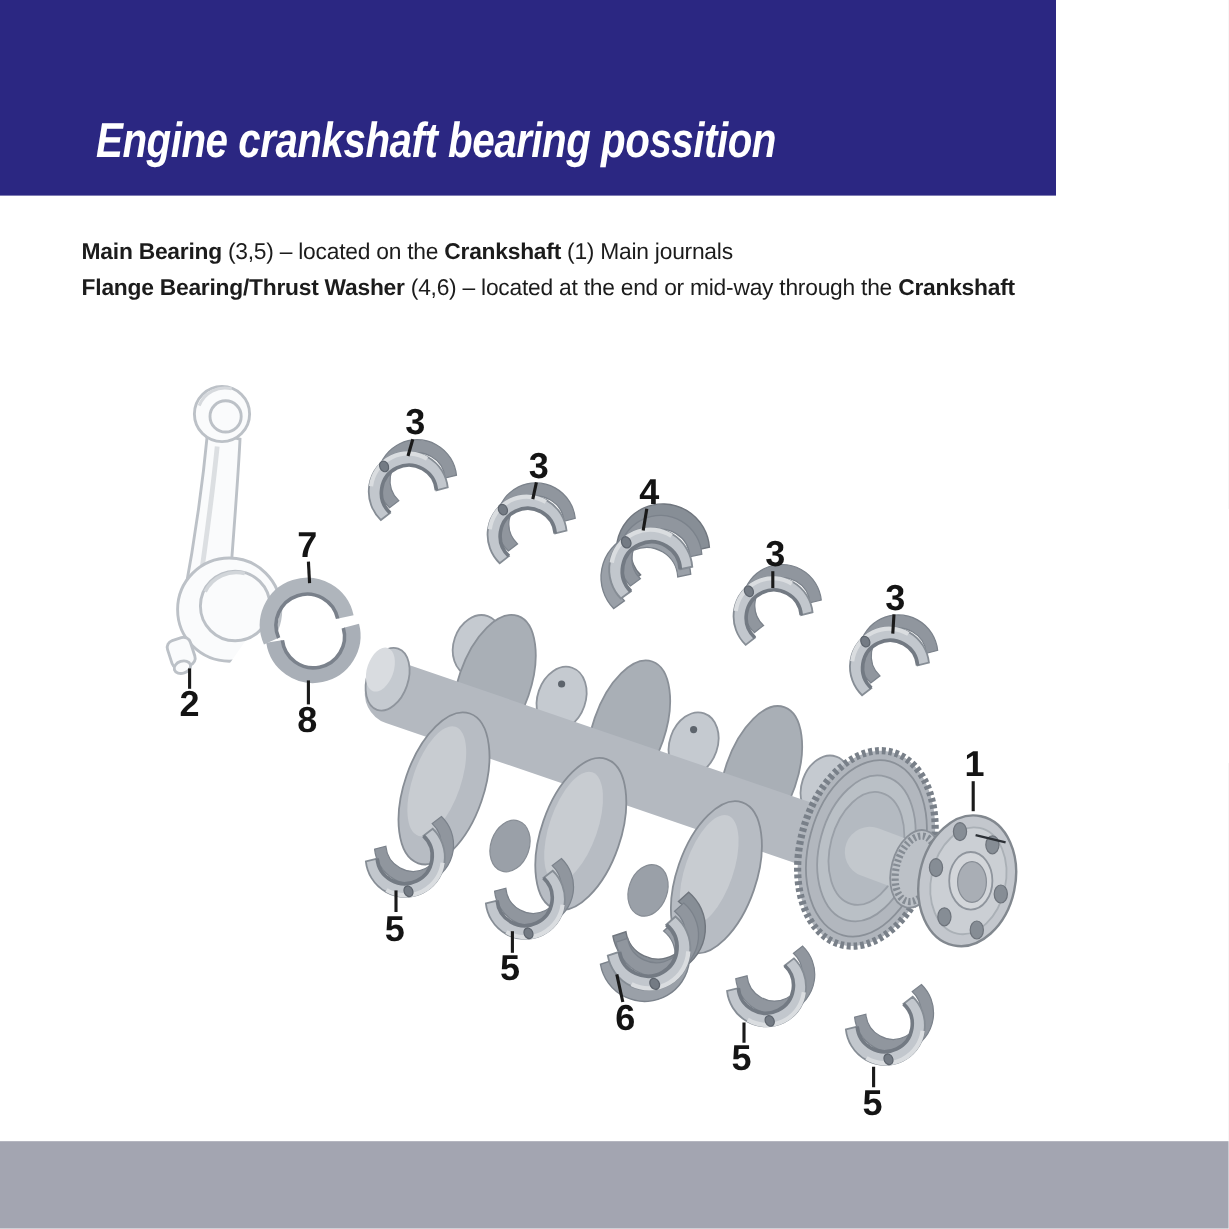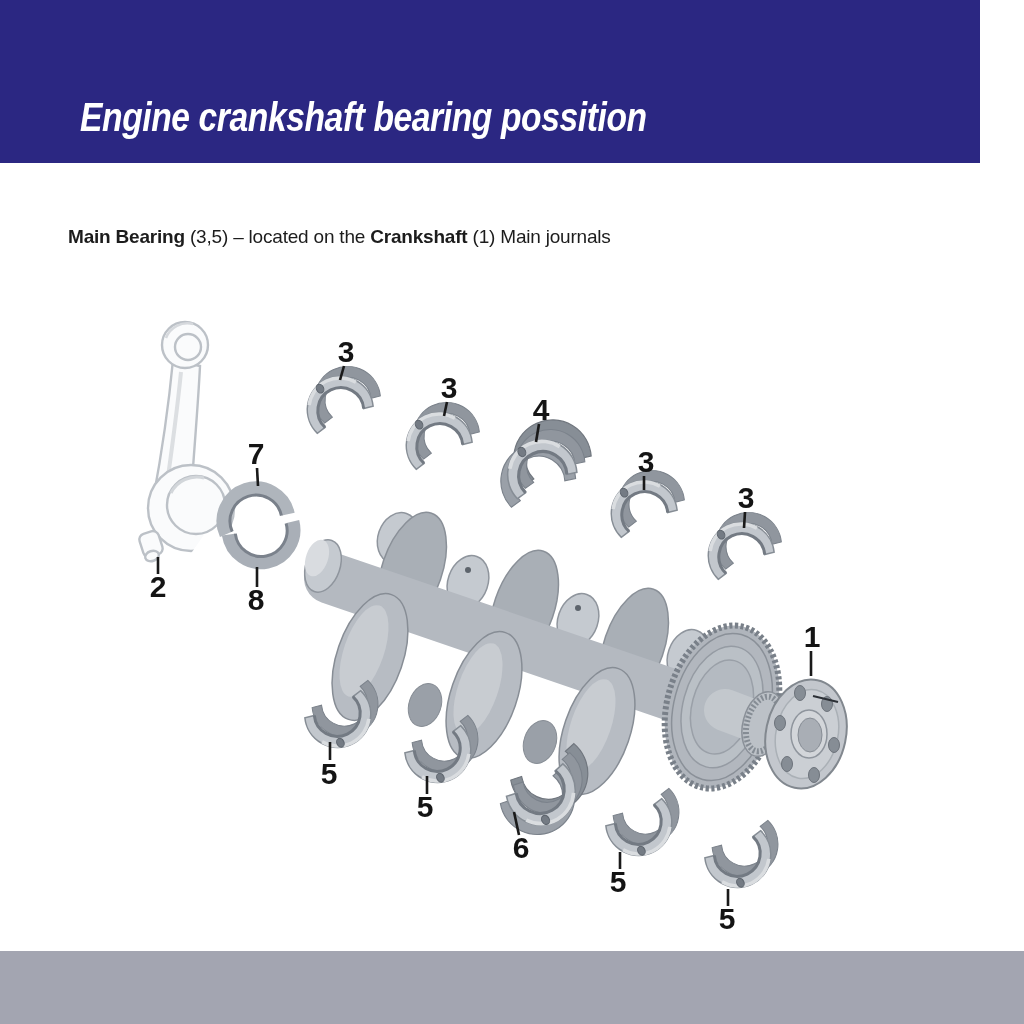--- a/index.html
+++ b/index.html
@@ -2,32 +2,32 @@
 <html><head>
 <meta charset="utf-8">
 <style>
   html,body{margin:0;padding:0;background:#e8e8e8;}
   .page{
     position:relative;width:1024px;height:1024px;margin:0 auto;
     background:#ffffff;overflow:hidden;
     font-family:"Liberation Sans",sans-serif;
   }
   .header-band{
-    position:absolute;left:0;top:0;width:980px;height:163px;
+    position:absolute;left:0;top:0;width:880px;height:163px;
     background:#2b2782;
   }
   .page-title{
     position:absolute;left:80px;top:94px;margin:0;
     color:#ffffff;font-size:41px;font-weight:700;font-style:italic;
     white-space:nowrap;letter-spacing:-0.5px;
     transform:scaleX(0.82);transform-origin:left top;
   }
   .description{
     position:absolute;left:68px;top:196px;width:930px;
-    color:#1c1c1c;font-size:19px;line-height:30px;letter-spacing:-0.2px;margin-top:26px;
+    color:#1c1c1c;font-size:19px;line-height:30px;letter-spacing:-0.2px;
   }
   .description p{margin:0;white-space:nowrap;}
   .description .b{font-weight:700;}
   .diagram-svg{position:absolute;left:0;top:0;}
   .callout{font:700 30px "Liberation Sans",sans-serif;fill:#141414;text-anchor:middle;}
   .lead{stroke:#1a1a1a;stroke-width:2.6;fill:none;}
   
   .sBack{fill:#90969e;stroke:#7b828b;stroke-width:1;}
   .sMain{fill:#c2c7cd;stroke:#868d95;stroke-width:1.5;}
   .sInner{fill:none;stroke:#737a83;stroke-width:3;}
@@ -53,20 +53,21 @@
 <body>
 
 <div class="page">
 
   <div class="header-band">
     <h1 class="page-title">Engine crankshaft bearing possition</h1>
   </div>
 
   <div class="description">
     <p><span class="b">Main Bearing</span><span> (3,5) – located on the </span><span class="b">Crankshaft</span><span> (1) Main journals</span></p>
+    <p><span class="b">Flange Bearing/Thrust Washer</span><span> (4,6) – located at the end or mid-way through the </span><span class="b">Crankshaft</span></p>
   </div>
 
   <svg class="diagram-svg" width="1024" height="1024" viewBox="0 0 1024 1024">
     <defs>
       <g id="shellU">
         <path class="sBack" d="M -31 12 A 33 33 0 1 1 31 12 L 21.5 10 A 23 23 0 1 0 -21.5 10 Z" transform="translate(11,-6)"></path>
         <path class="sMain" d="M -31 12 A 33 33 0 1 1 31 12 L 21.5 10 A 23 23 0 1 0 -21.5 10 Z"></path>
         <path class="sInner" d="M -21.5 10 A 23 23 0 1 1 21.5 10"></path>
         <path class="sHi" d="M -26 -17 A 31 31 0 0 1 26 -17"></path>
         <ellipse class="sHole" cx="-9" cy="-27" rx="3.6" ry="4.6"></ellipse>

